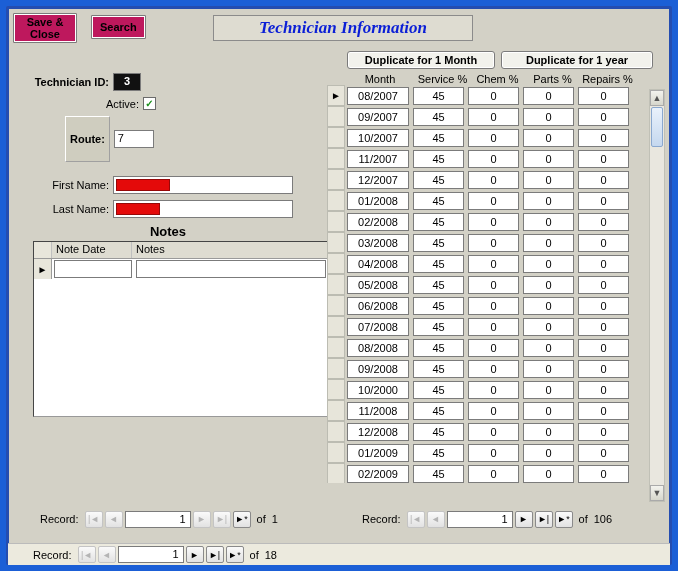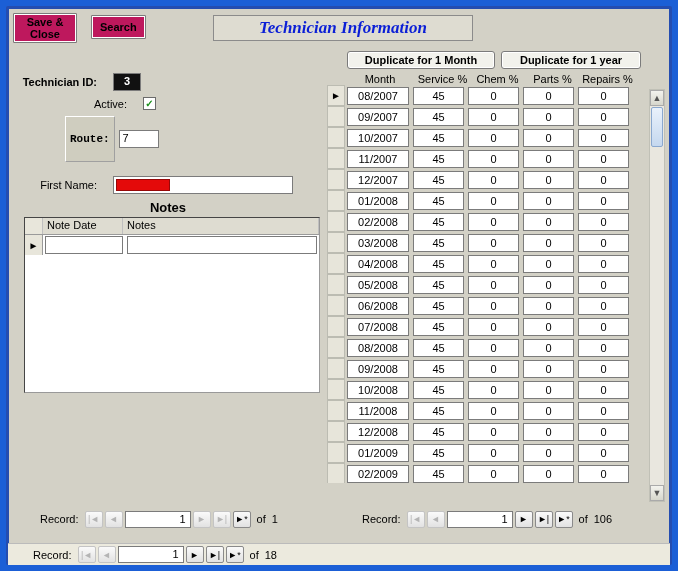--- a/index.html
+++ b/index.html
@@ -52,23 +52,23 @@
     line-height: 24px;
   }
 
   .form-left {
     position: absolute;
     top: 40px; left: 4px;
     width: 310px;
     height: 485px;
   }
   .frow { display: flex; align-items: center; margin-bottom: 6px; }
-  .flabel { text-align: right; width: 100px; padding-right: 16px; }
+  .flabel { text-align: right; width: 100px; padding-right: 4px; }
   .flabel.bold { font-weight: bold; }
-  .flabel.inset { background:#cfcdbf; border:1px solid #a0a0a0; border-top-color:#fff; border-left-color:#fff; padding:16px 4px; width:auto; margin-left:52px;font-family:Liberation Mono, monospace; }
+  .flabel.inset { background:#cfcdbf; border:1px solid #a0a0a0; border-top-color:#fff; border-left-color:#fff; padding:16px 4px; width:auto; margin-left:52px; }
   .finput {
     background:#fff; border:1px solid #7b7b7b;
     height:18px; padding:1px 3px; font-family:inherit; font-size:11px;
   }
   .finput.small { width: 28px; text-align:center; font-weight:bold; }
   .finput.med   { width: 40px; }
   .finput.wide  { width: 180px; }
   .redbar { position:absolute; height:12px; background:#e40a0a; border:1px solid #960808; top:2px; left:2px; }
   .check { width:13px; height:13px; border:1px solid #6b6b6b; background:#fff; display:inline-flex; align-items:center; justify-content:center; color:#1a8f1a; font-size:10px; font-weight:bold; }
   .combo-arrow {
@@ -84,21 +84,21 @@
     text-decoration: underline; font-weight:bold;
     margin-top: 10px; margin-bottom: 2px;
     padding-left: 6px;
   }
   .notes-header2 {
     text-align:center; font-weight:bold; font-size:13px;
     margin-bottom:2px;
   }
   .notes-grid {
     border:1px inset #999; background:#fff;
-    width:296px; height:176px; margin-left:11px;
+    width:296px; height:176px; margin-left:20px;
     position:relative;
   }
   .notes-head {
     display:flex; background:#dedcd1; border-bottom:1px solid #9a9a9a;
     height:17px;
   }
   .notes-head div { border-right:1px solid #bfbfbf; padding:1px 4px; }
   .notes-rowsel { width:18px; background:#e8e6db; border-right:1px solid #9a9a9a; display:flex; align-items:center; justify-content:center; }
   .notes-rowline { display:flex; height:20px; }
   .notes-cell { border:1px solid #7b7b7b; height:18px; background:#fff; margin:1px 2px; }
@@ -208,20 +208,26 @@
 
     <div style="height:8px"></div>
 
     <div class="frow">
       <span class="flabel">First Name:</span>
       <span class="finput wide" style="position:relative">
         <span class="redbar" style="width:54px"></span>
       </span>
     </div>
 
+    <div class="frow">
+      <span class="flabel">Last Name:</span>
+      <span class="finput wide" style="position:relative">
+        <span class="redbar" style="width:44px"></span>
+      </span>
+    </div>
 
 
     <div class="notes-header2">Notes</div>
 
     <div class="notes-grid">
       <div class="notes-head">
         <div class="notes-rowsel"></div>
         <div style="width:80px">Note Date</div>
         <div style="flex:1">Notes</div>
       </div>
@@ -243,21 +249,21 @@
       <span class="btn disabled">►|</span>
       <span class="btn">►*</span>
       <span class="of">of</span>
       <span>1</span>
     </div>
   </div>
 
   <div class="grid-panel">
     <div class="duplicate-row">
       <button class="dup-btn" style="width:148px">Duplicate for 1 Month</button>
-      <button class="dup-btn" style="width:140px">Duplicate for 1 year</button>
+      <button class="dup-btn" style="width:152px">Duplicate for 1 year</button>
     </div>
     <div class="grid-head">
       <div class="gh-sel"></div>
       <div class="gh-month">Month</div>
       <div class="gh-col">Service %</div>
       <div class="gh-col">Chem %</div>
       <div class="gh-col">Parts %</div>
       <div class="gh-col">Repairs %</div>
     </div>
     <div class="grid-body" id="grid-body">
@@ -370,21 +376,21 @@
         <div class="grow">
           <div class="gsel"></div>
           <div class="gcell month">09/2008</div>
           <div class="gcell num">45</div>
           <div class="gcell num">0</div>
           <div class="gcell num">0</div>
           <div class="gcell num">0</div>
         </div>
         <div class="grow">
           <div class="gsel"></div>
-          <div class="gcell month">10/2008</div>
+          <div class="gcell month">10/2000</div>
           <div class="gcell num">45</div>
           <div class="gcell num">0</div>
           <div class="gcell num">0</div>
           <div class="gcell num">0</div>
         </div>
         <div class="grow">
           <div class="gsel"></div>
           <div class="gcell month">11/2008</div>
           <div class="gcell num">45</div>
           <div class="gcell num">0</div>

